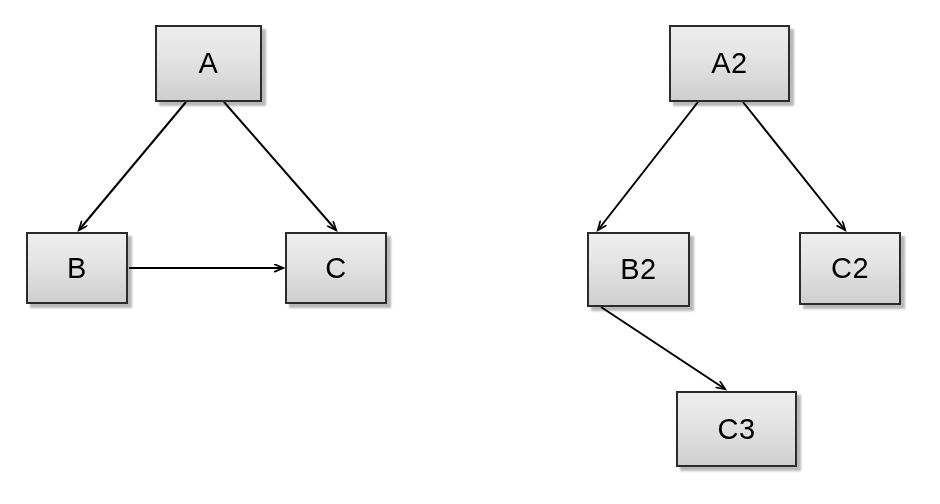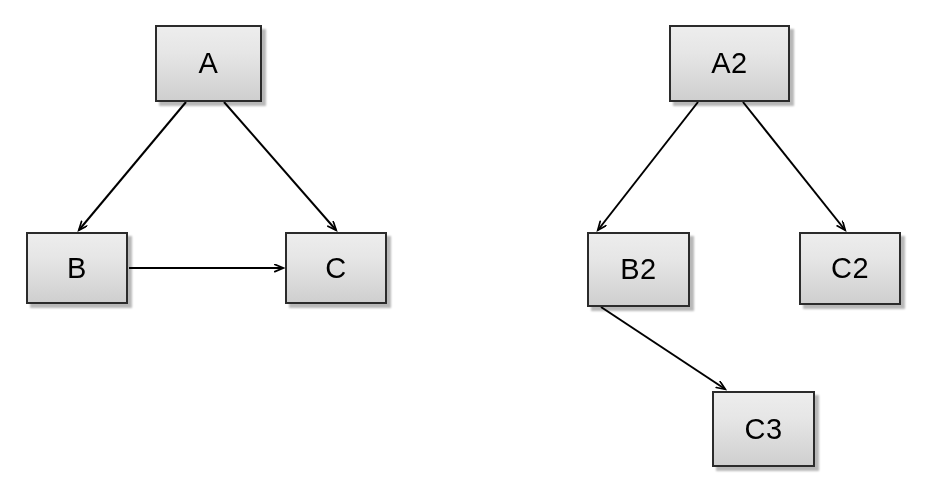--- a/index.html
+++ b/index.html
@@ -75,18 +75,18 @@
       </div>
       <div class="node" style="left: 669px; top: 25px; width: 121px; height: 77px;">
         <span class="node-label">A2</span>
       </div>
       <div class="node" style="left: 543px; top: 232px; width: 103px; height: 75px; margin-left: 44px;">
         <span class="node-label">B2</span>
       </div>
       <div class="node" style="left: 799px; top: 232px; width: 102px; height: 73px;">
         <span class="node-label">C2</span>
       </div>
-      <div class="node" style="left: 712px; top: 391px; width: 103px; height: 76px; text-align: right;">
+      <div class="node" style="left: 676px; top: 391px; width: 121px; height: 76px; text-align: right;">
         <span class="node-label">C3</span>
       </div>
     </div>
 
 </div>
 
 </body></html>

